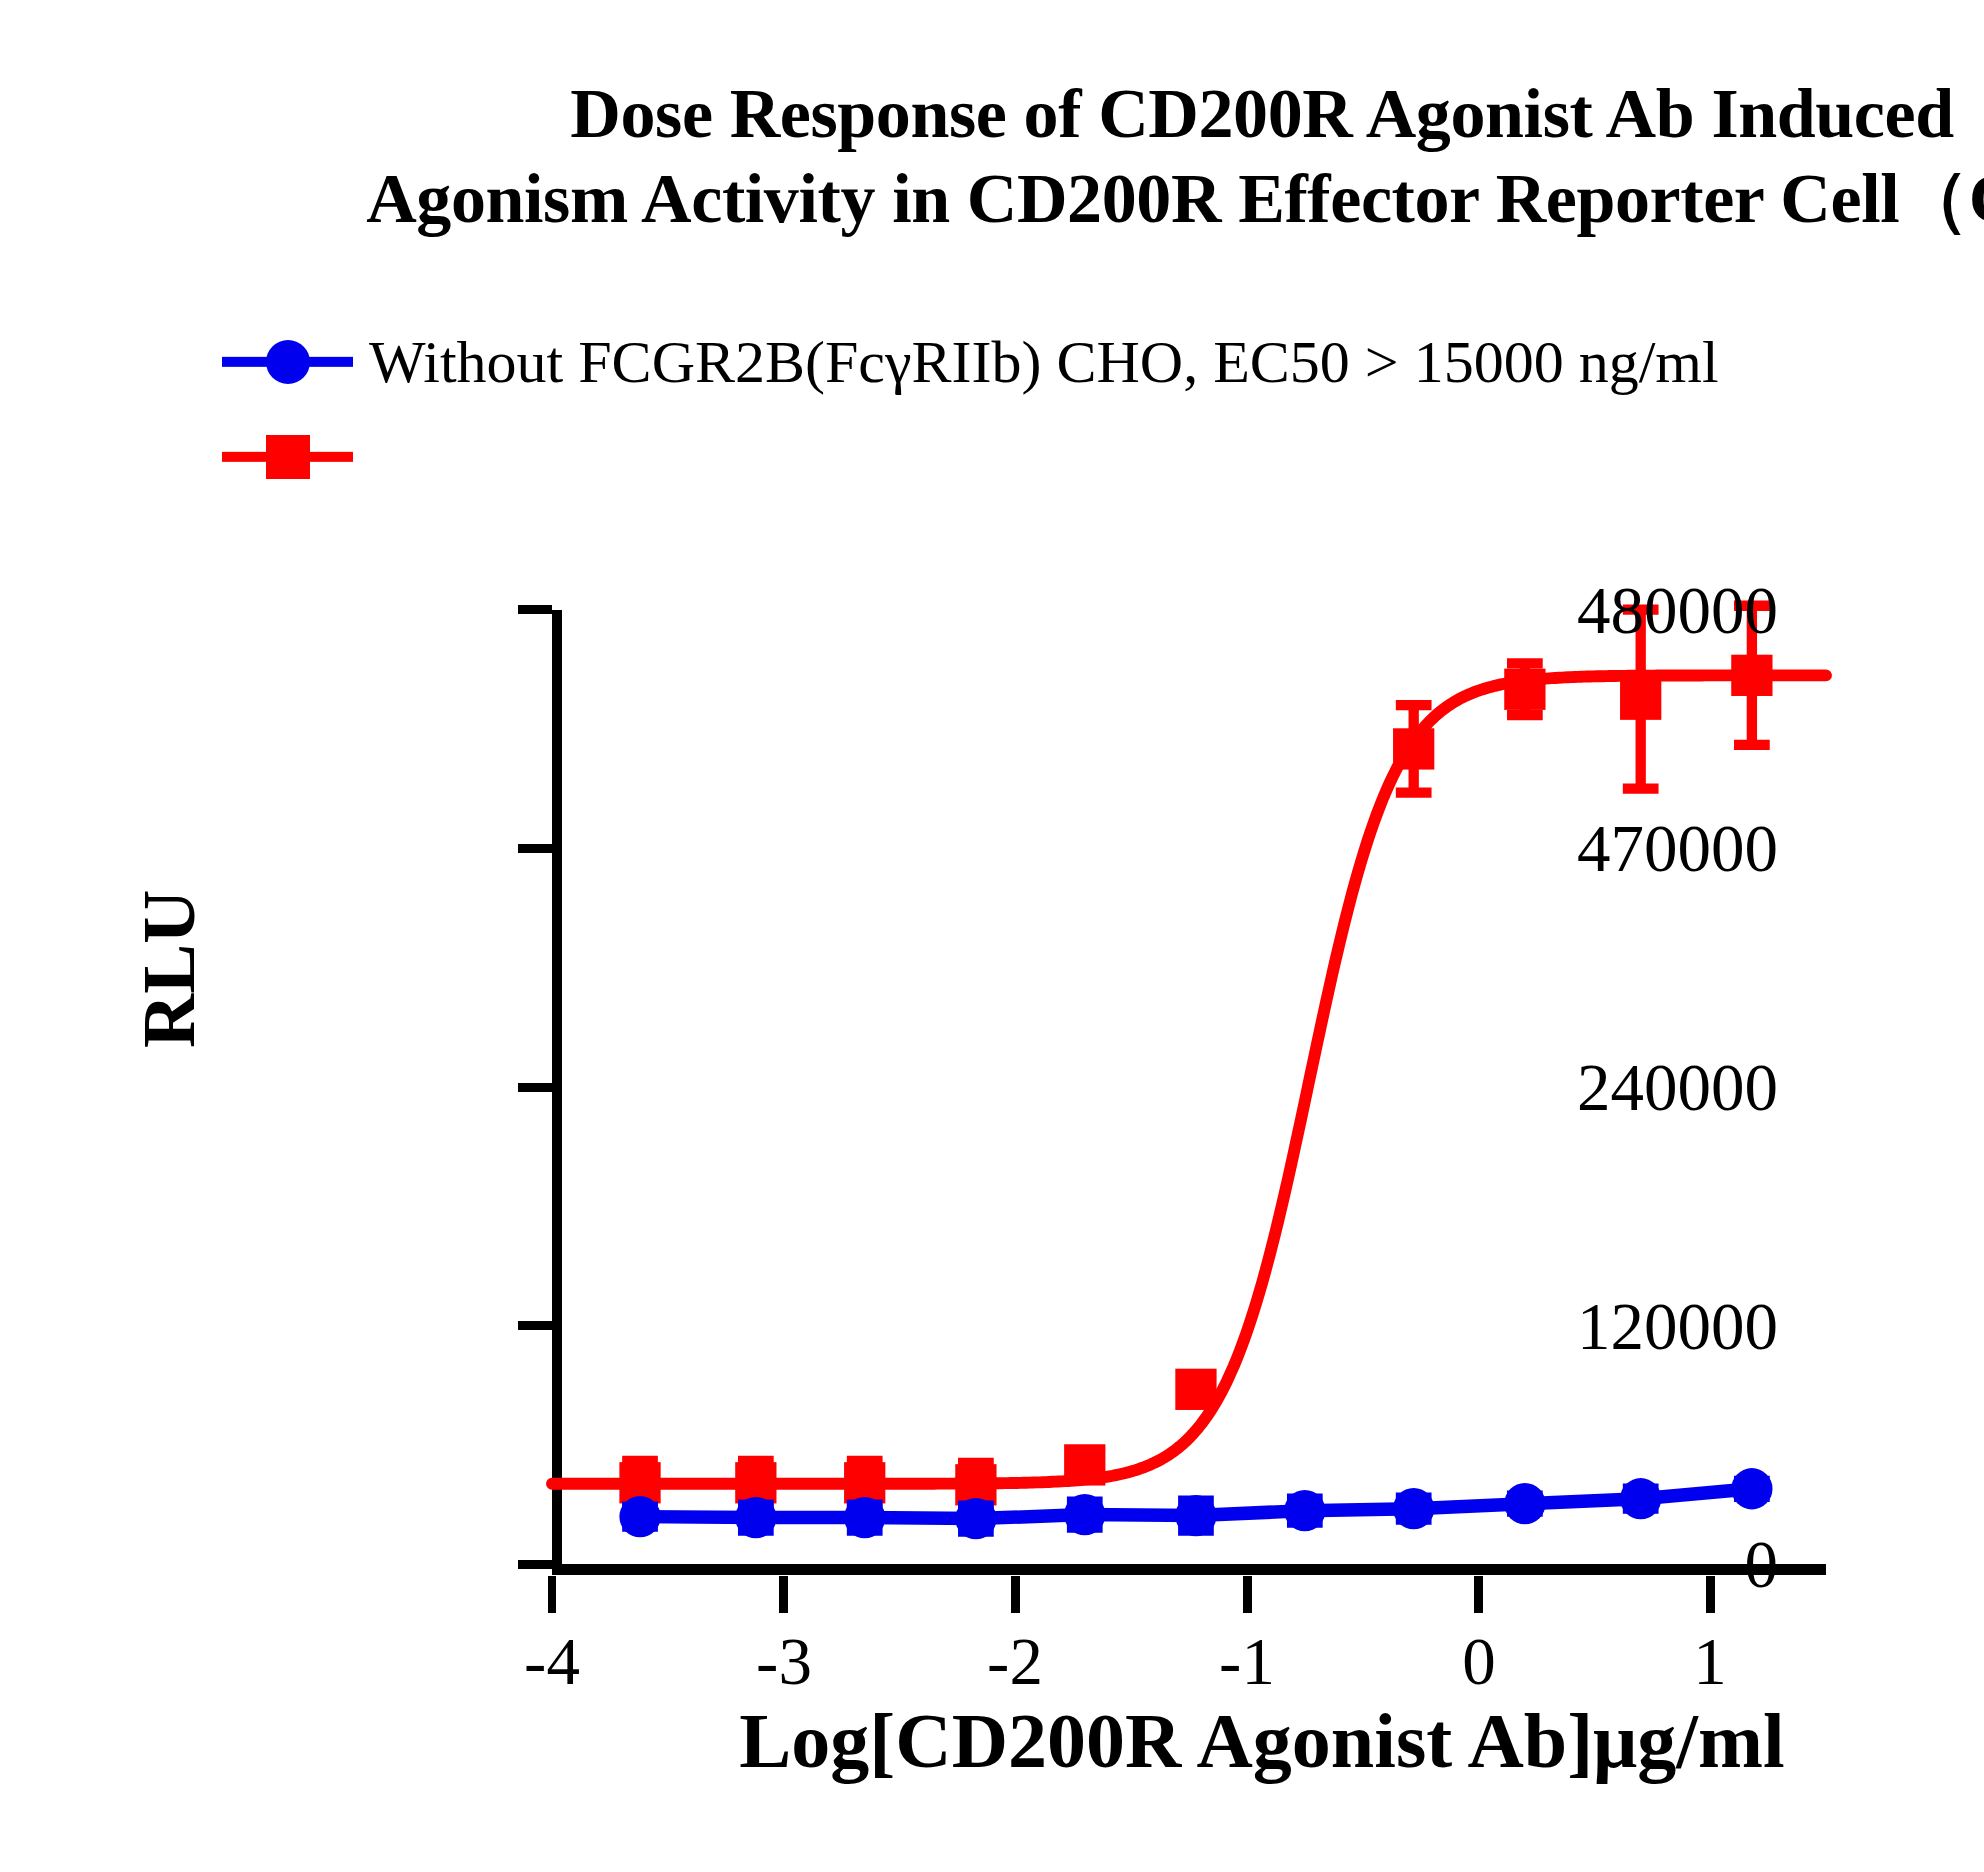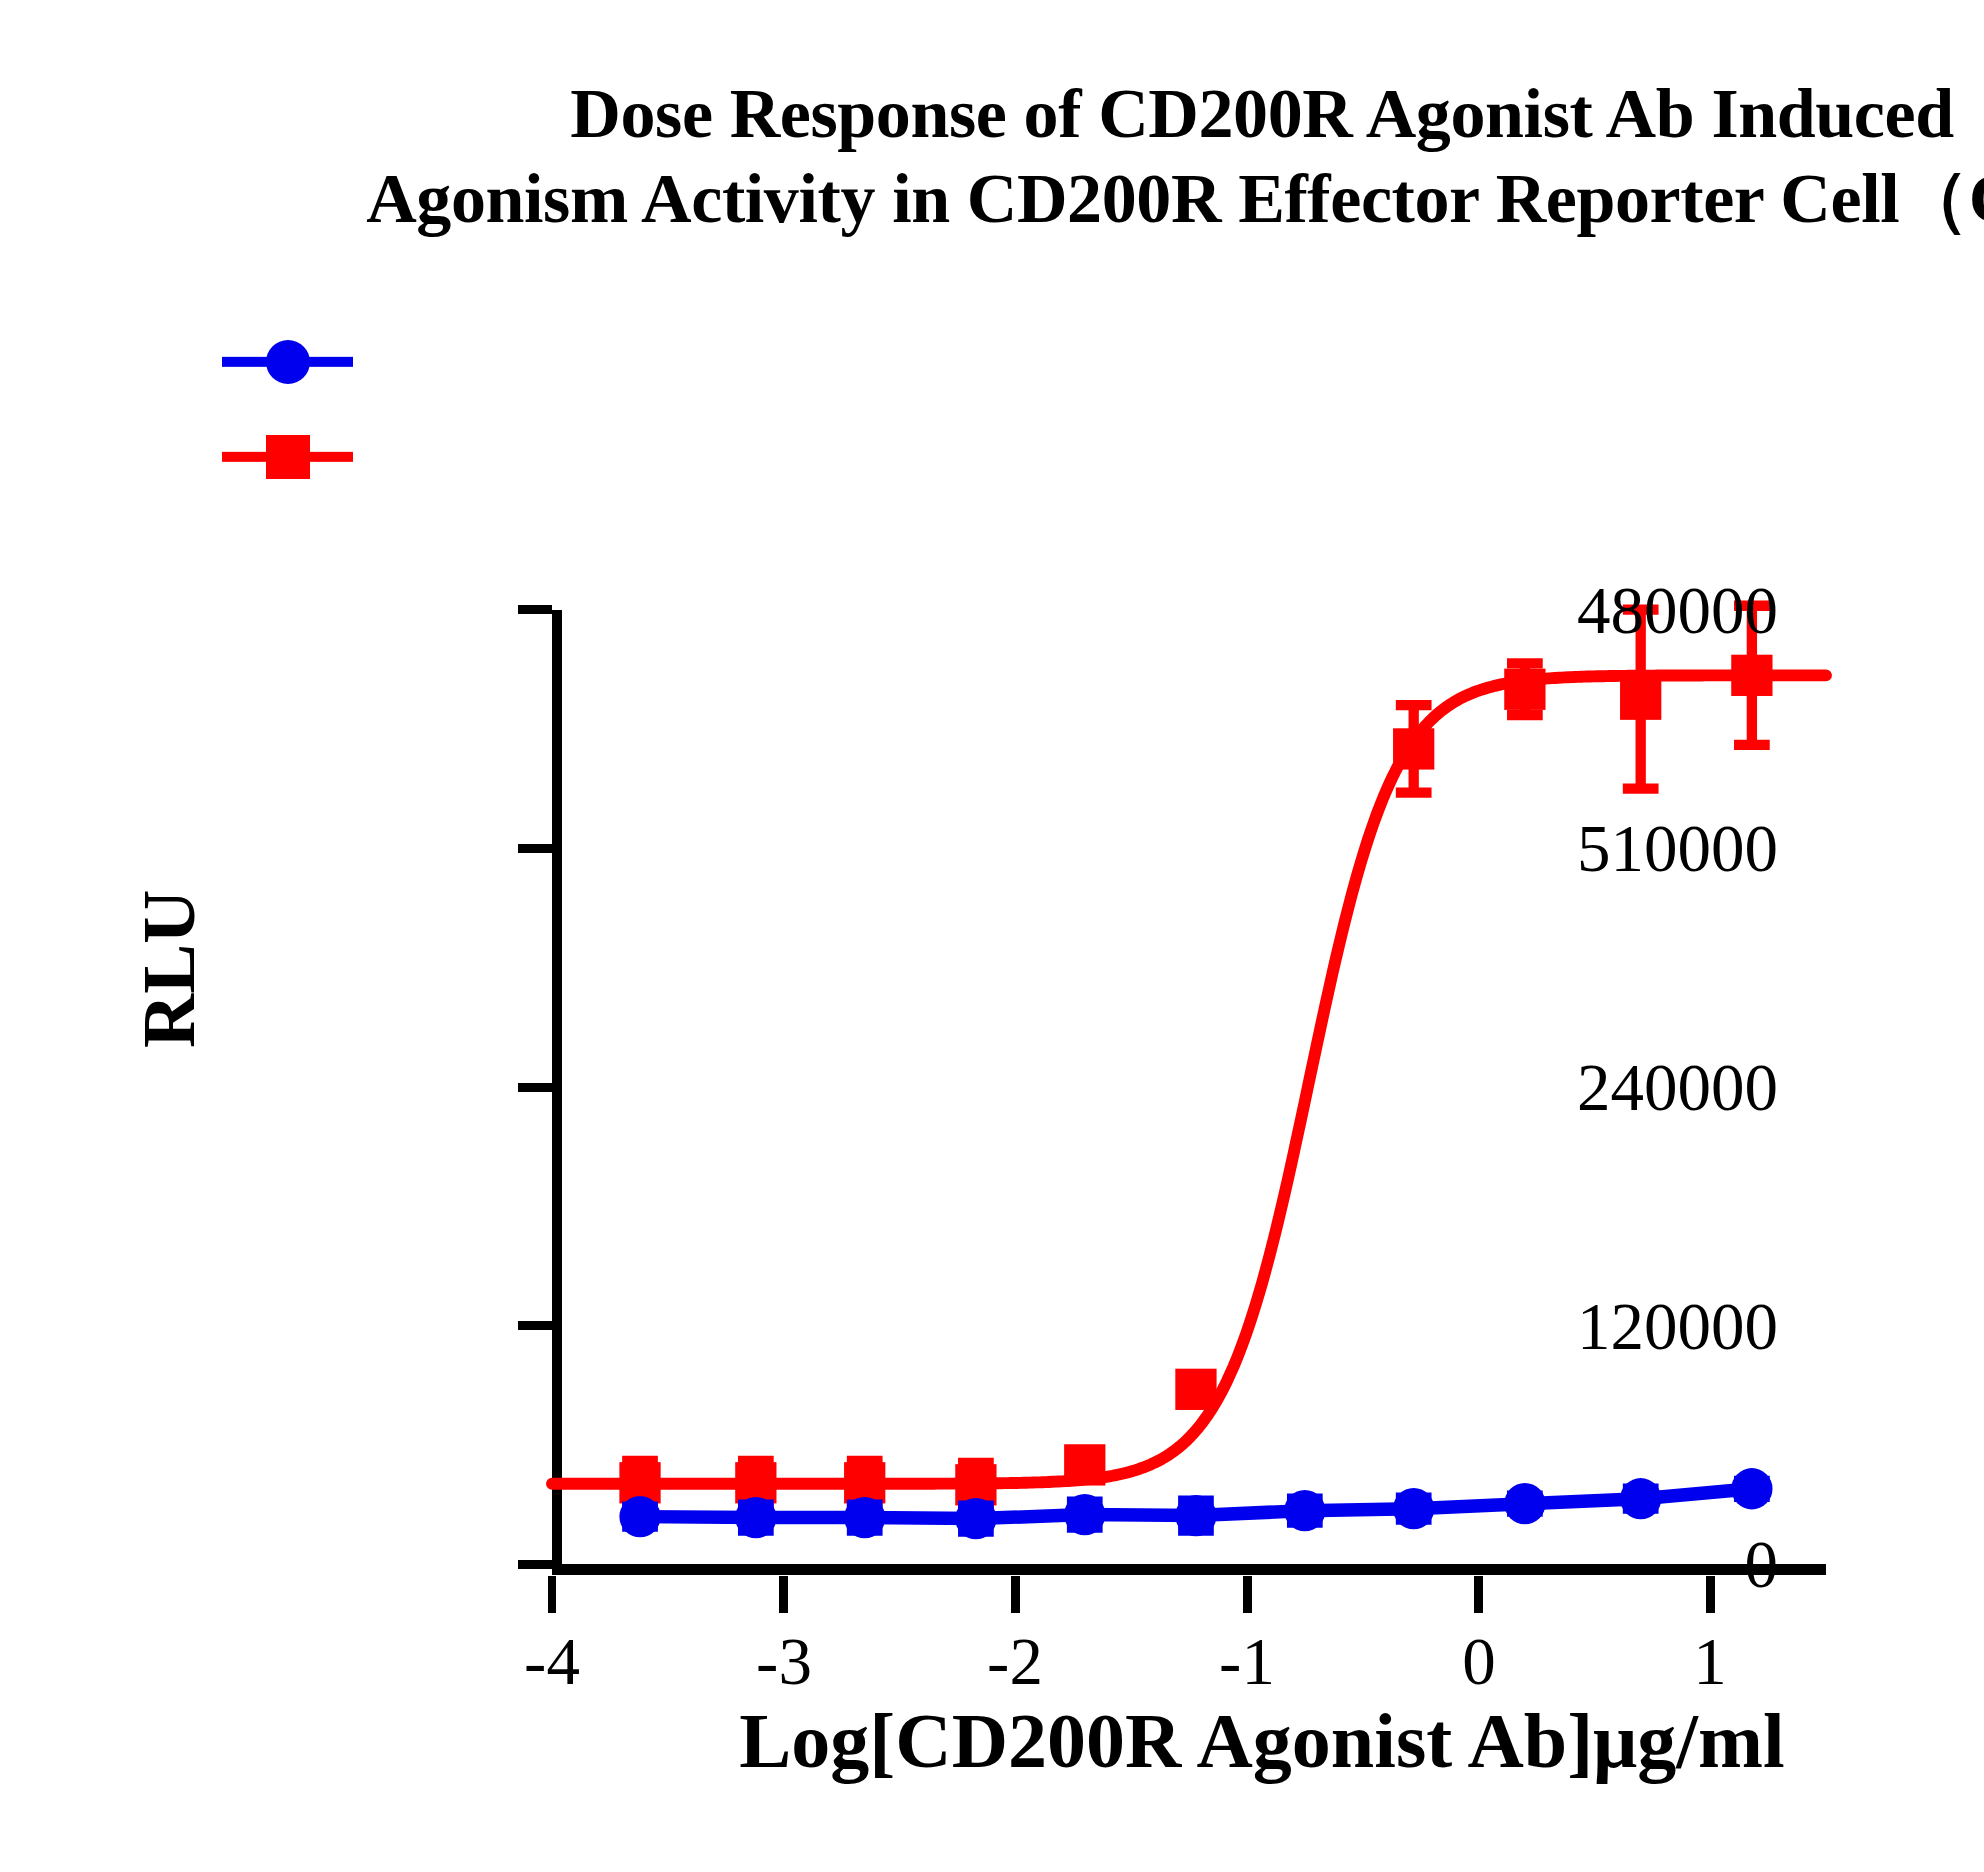--- a/index.html
+++ b/index.html
@@ -195,20 +195,21 @@
     <div class="title-line">Dose Response of CD200R Agonist Ab Induced</div>
     <div class="title-line">Agonism Activity in CD200R Effector Reporter Cell（C34）</div>
   </div>
 
   <div class="legend">
     <div class="legend-row">
       <span class="legend-key">
         <span class="legend-line blue"></span>
         <span class="legend-marker circle"></span>
       </span>
+      <span class="legend-label">Without FCGR2B(FcγRIIb) CHO, EC50 &gt; 15000 ng/ml</span>
     </div>
     <div class="legend-row">
       <span class="legend-key">
         <span class="legend-line red"></span>
         <span class="legend-marker square"></span>
       </span>
     </div>
   </div>
 
   <div id="y-axis-title">RLU</div>
@@ -302,21 +303,21 @@
           <ellipse cx="3023.2363636363634" cy="2309.6041666666665" rx="52" ry="52" fill="#0000EE"></ellipse>
         </g>
       </svg>
   <div class="tick-y" style="top: 988px;"></div>
       <div class="ylabel-txt" style="top: 992px;">0</div>
       <div class="tick-y" style="top: 749px;"></div>
       <div class="ylabel-txt" style="top: 754px;">120000</div>
       <div class="tick-y" style="top: 511px;"></div>
       <div class="ylabel-txt" style="top: 515px; margin-left: 42px;">240000</div>
       <div class="tick-y" style="top: 272px;"></div>
-      <div class="ylabel-txt" style="top: 276px;">510000</div>
+      <div class="ylabel-txt" style="top: 276px;">470000</div>
       <div class="tick-y" style="top: 33px;"></div>
       <div class="ylabel-txt" style="top: 38px;">480000</div>
       <div class="tick-x" style="left: -4.4px;"></div>
       <div class="xlabel-txt" style="left: 0px;">-4</div>
       <div class="tick-x" style="left: 227px;"></div>
       <div class="xlabel-txt" style="left: 232px;">-3</div>
       <div class="tick-x" style="left: 459px;"></div>
       <div class="xlabel-txt" style="left: 463px;">-2</div>
       <div class="tick-x" style="left: 691px;"></div>
       <div class="xlabel-txt" style="left: 695px;">-1</div>

